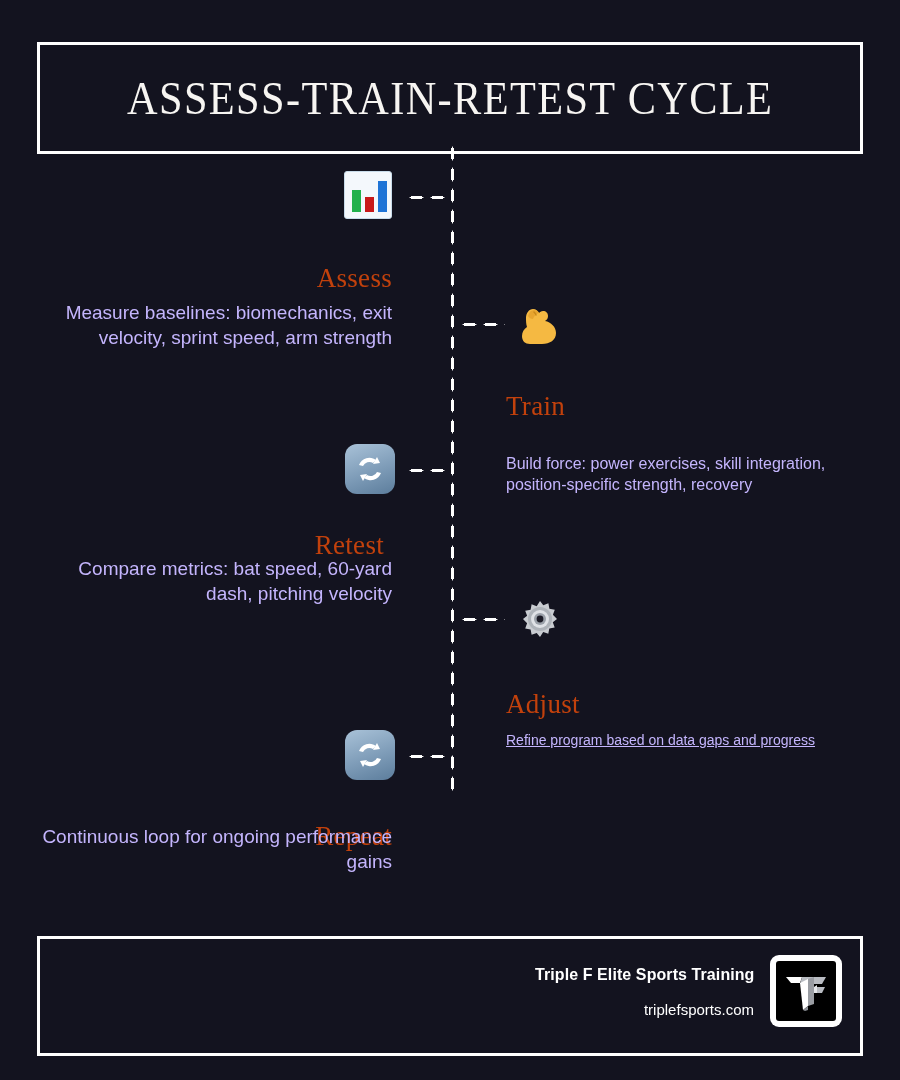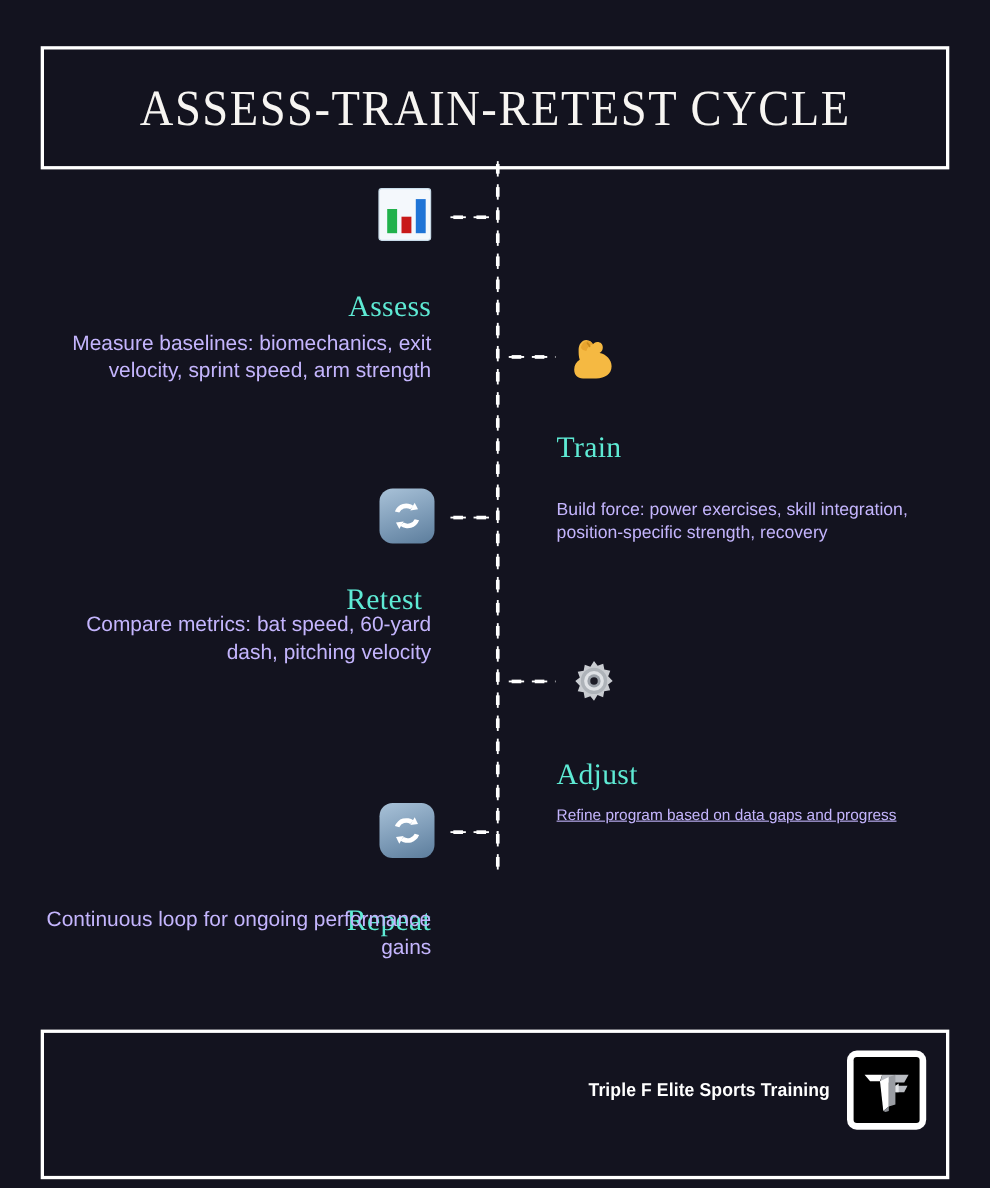--- a/index.html
+++ b/index.html
@@ -65,21 +65,21 @@
   .connector {
     position: absolute;
     height: 5px;
     background-image: radial-gradient(#ffffff 46%, rgba(0,0,0,0) 48%);
     background-size: 21px 5px;
     background-repeat: repeat-x;
   }
   .step-head {
     font-family: "Liberation Serif", serif;
     font-size: 27px;
-    color: #5eead4;
+    color: #c2410c;
     font-weight: 400;
     letter-spacing: 0.3px;
     position: absolute;
     white-space: nowrap;
   }
   .step-body {
     position: absolute;
     color: #c4b5fd;
     line-height: 1.32;
   }
@@ -89,21 +89,21 @@
   .side-left .step-body { text-align: right; }
   .side-right .step-head { text-align: left; }
   .side-right .step-body { text-align: left; }
 
   
   .footer-box {
     position: absolute;
     left: 37px;
     top: 936px;
     width: 826px;
-    height: 136px;
+    height: 120px;
     border: 3px solid #ffffff;
     box-sizing: border-box;
   }
   .footer-inner {
     position: absolute;
     right: 18px;
     top: 16px;
     display: flex;
     align-items: center;
     gap: 16px;
@@ -260,20 +260,21 @@
   </div>
   <div class="connector" style="left:406px; top:754px; width:46px;"></div>
   <div class="step-head" style="left:42px; top:821px; width:350px;">Repeat</div>
   <div class="step-body" style="left:42px; top:824px; width:350px; font-size:19px;">Continuous loop for ongoing performance gains</div>
 </div>
 
 <div class="footer-box">
   <div class="footer-inner">
     <div class="footer-text">
       <div class="footer-name">Triple F Elite Sports Training</div>
+      <div class="footer-url">triplefsports.com</div>
     </div>
     <div class="logo">
       <div class="logo-inner">
         <svg width="50" height="50" viewBox="0 0 50 50">
           <polygon points="5,11 21,11 19,17 10,17" fill="#ffffff"></polygon>
           <polygon points="21,11 45,11 41,18 19,18" fill="#b9bcc2"></polygon>
           <polygon points="19,17 27,13 27,40 22,44" fill="#ffffff"></polygon>
           <polygon points="27,13 33,11 33,38 27,40" fill="#9a9da3"></polygon>
           <polygon points="33,21 44,21 41,27 33,27" fill="#b9bcc2"></polygon>
           <polygon points="33,21 36,19 36,27 33,27" fill="#e4e6e9"></polygon>

